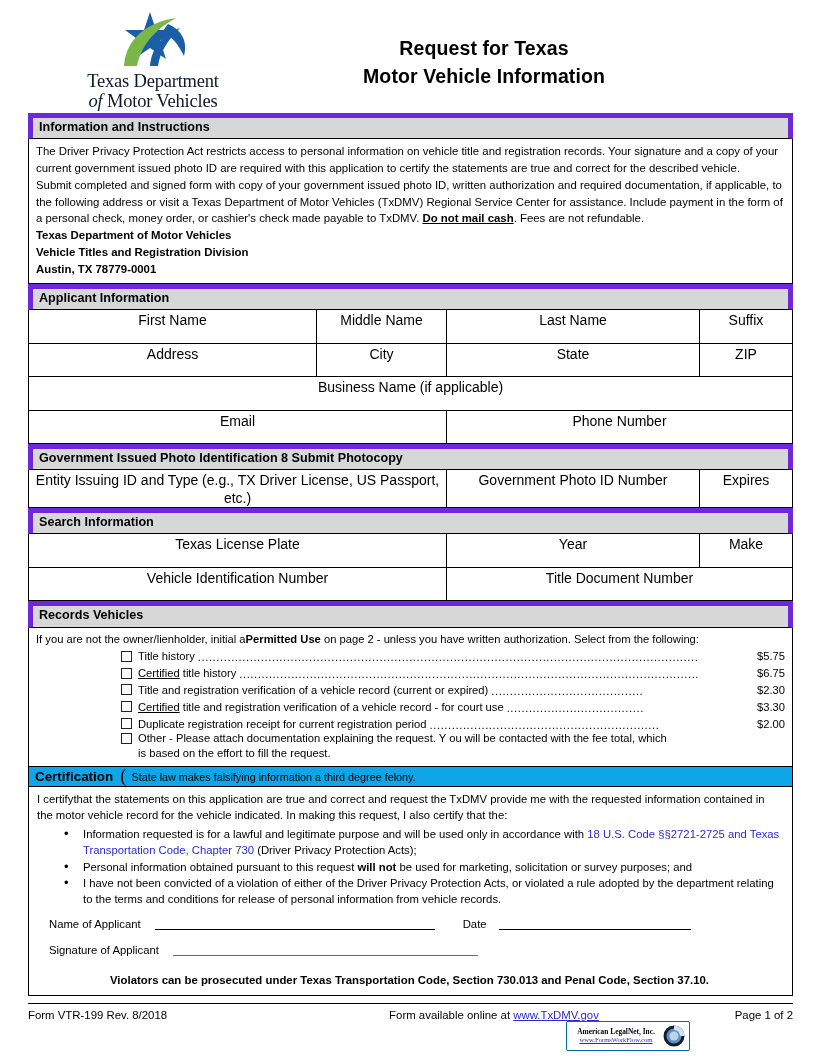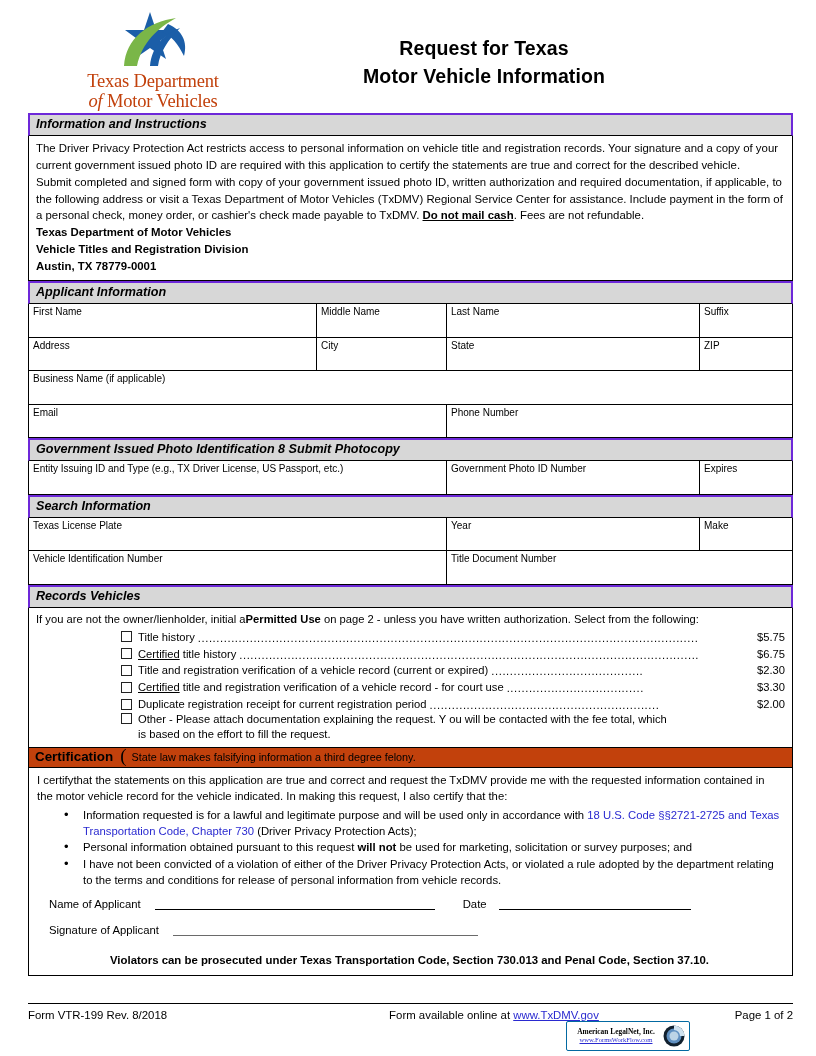--- a/index.html
+++ b/index.html
@@ -11,63 +11,63 @@
     color: #000;
     position: relative;
     overflow: hidden;
   }
   .page { position:absolute; left:0; top:0; width:816px; height:1056px; }
 
   
   .header { display:flex; align-items:flex-start; padding: 12px 24px 4px 24px; height:112px; }
   .logo-wrap { width: 232px; display:flex; flex-direction:column; align-items:center; padding-left:26px;}
   .logo-mark { width: 86px; height: 58px; position:relative; }
-  .logo-text { text-align:center; font-family:"Liberation Serif", serif; color:#c2410c; line-height:1.08; margin-top:2px;}
+  .logo-text { text-align:center; font-family:"Liberation Serif", serif; color:#0f172a; line-height:1.08; margin-top:2px;}
   .logo-l1 { font-size:18.5px; letter-spacing:-0.2px;}
   .logo-l2 { font-size:18.5px; letter-spacing:-0.2px;}
   .logo-l2 .it { font-style:italic; }
   .title-wrap { flex:1; text-align:center; padding-top:22px; padding-right:80px;}
   .title-line { font-size:19.5px; font-weight:bold; line-height:1.45; letter-spacing:0.1px;}
 
   
   .form { position:absolute; left:28px; top:113px; width:765px; }
   .band {
-    background:#d7d7d7; border:2px solid #6d28d9; border-bottom:1px solid #000;
-    font-weight:bold; font-size:12.6px; padding:2px 6px 3px 6px; line-height:1.2;font-style:italic;
+    background:#d7d7d7; border:5px solid #6d28d9; border-bottom:1px solid #000;
+    font-weight:bold; font-size:12.6px; padding:2px 6px 3px 6px; line-height:1.2;
   }
   .body-box { border:1px solid #000; border-top:none; padding:4px 7px 5px 7px; }
   .p { font-size:11.4px; line-height:1.46; margin:0 0 0 0; }
   .p + .p { margin-top:0.5px; }
   .b { font-weight:bold; }
   .u { text-decoration:underline; }
   .addr { font-size:11.4px; font-weight:bold; line-height:1.5; }
 
   
   table.grid { width:100%; border-collapse:collapse; table-layout:fixed; }
   table.grid td {
     border:1px solid #000; vertical-align:top;
-    font-size:10px; padding:2px 4px 0 4px; height:33px; line-height:1.25;
+    font-size:14px; padding:2px 4px 0 4px; height:33px; line-height:1.25;text-align:center;
   }
   table.grid.noTop td { border-top:none; }
 
   
   .rr-box { border:1px solid #000; border-top:none; padding:4px 7px 5px 7px; }
   .rr-intro { font-size:11.2px; line-height:1.35; margin-bottom:2px;}
   .rr-row { display:flex; align-items:flex-start; font-size:11.2px; line-height:1.3; margin:2.4px 0 0 0; padding-left:85px; }
   .cb { width:11px; height:11px; border:1px solid #222; background:#fff; flex:none; margin-top:1.5px; margin-right:6px;}
   .rr-label { white-space:nowrap; }
   .rr-dots { flex:1; overflow:hidden; white-space:nowrap; margin:0 3px; color:#000;
              font-size:11.2px; letter-spacing:0.6px; position:relative; top:1px; }
   .rr-fee { width:52px; text-align:right; flex:none; }
   .rr-multi { padding-left:85px; font-size:11.2px; line-height:1.32; display:flex;}
   .rr-multi .txt { }
   .rr-sub { padding-left:102px; font-size:11.2px; line-height:1.32; }
 
   
-  .cert-band { position:relative; background:#c2410c; border:1px solid #000; border-top:none;
+  .cert-band { position:relative; background:#0ea5e9; border:1px solid #000; border-top:none;
                height:20px; display:flex; align-items:center; padding-left:6px; }
   .cert-title { font-weight:bold; font-size:13.4px; line-height:1; }
   .cert-brace { font-size:19px; line-height:0.8; margin:0 5px 0 7px; position:relative; top:-1px; font-family:"Liberation Serif", serif;}
   .cert-sub { font-size:10.8px; }
   .cert-body { border:1px solid #000; border-top:none; padding:4px 10px 4px 8px; }
   .cert-p { font-size:11.3px; line-height:1.42; }
   ul.cert-list { margin:3px 0 0 0; padding-left:0; list-style:none; }
   ul.cert-list li { font-size:11.3px; line-height:1.42; position:relative; padding-left:46px; margin-bottom:0.5px;}
   ul.cert-list li:before { content:"\2022"; position:absolute; left:27px; top:-1px; font-size:13px;}
   .lnk { color:#2a2ad0; }

